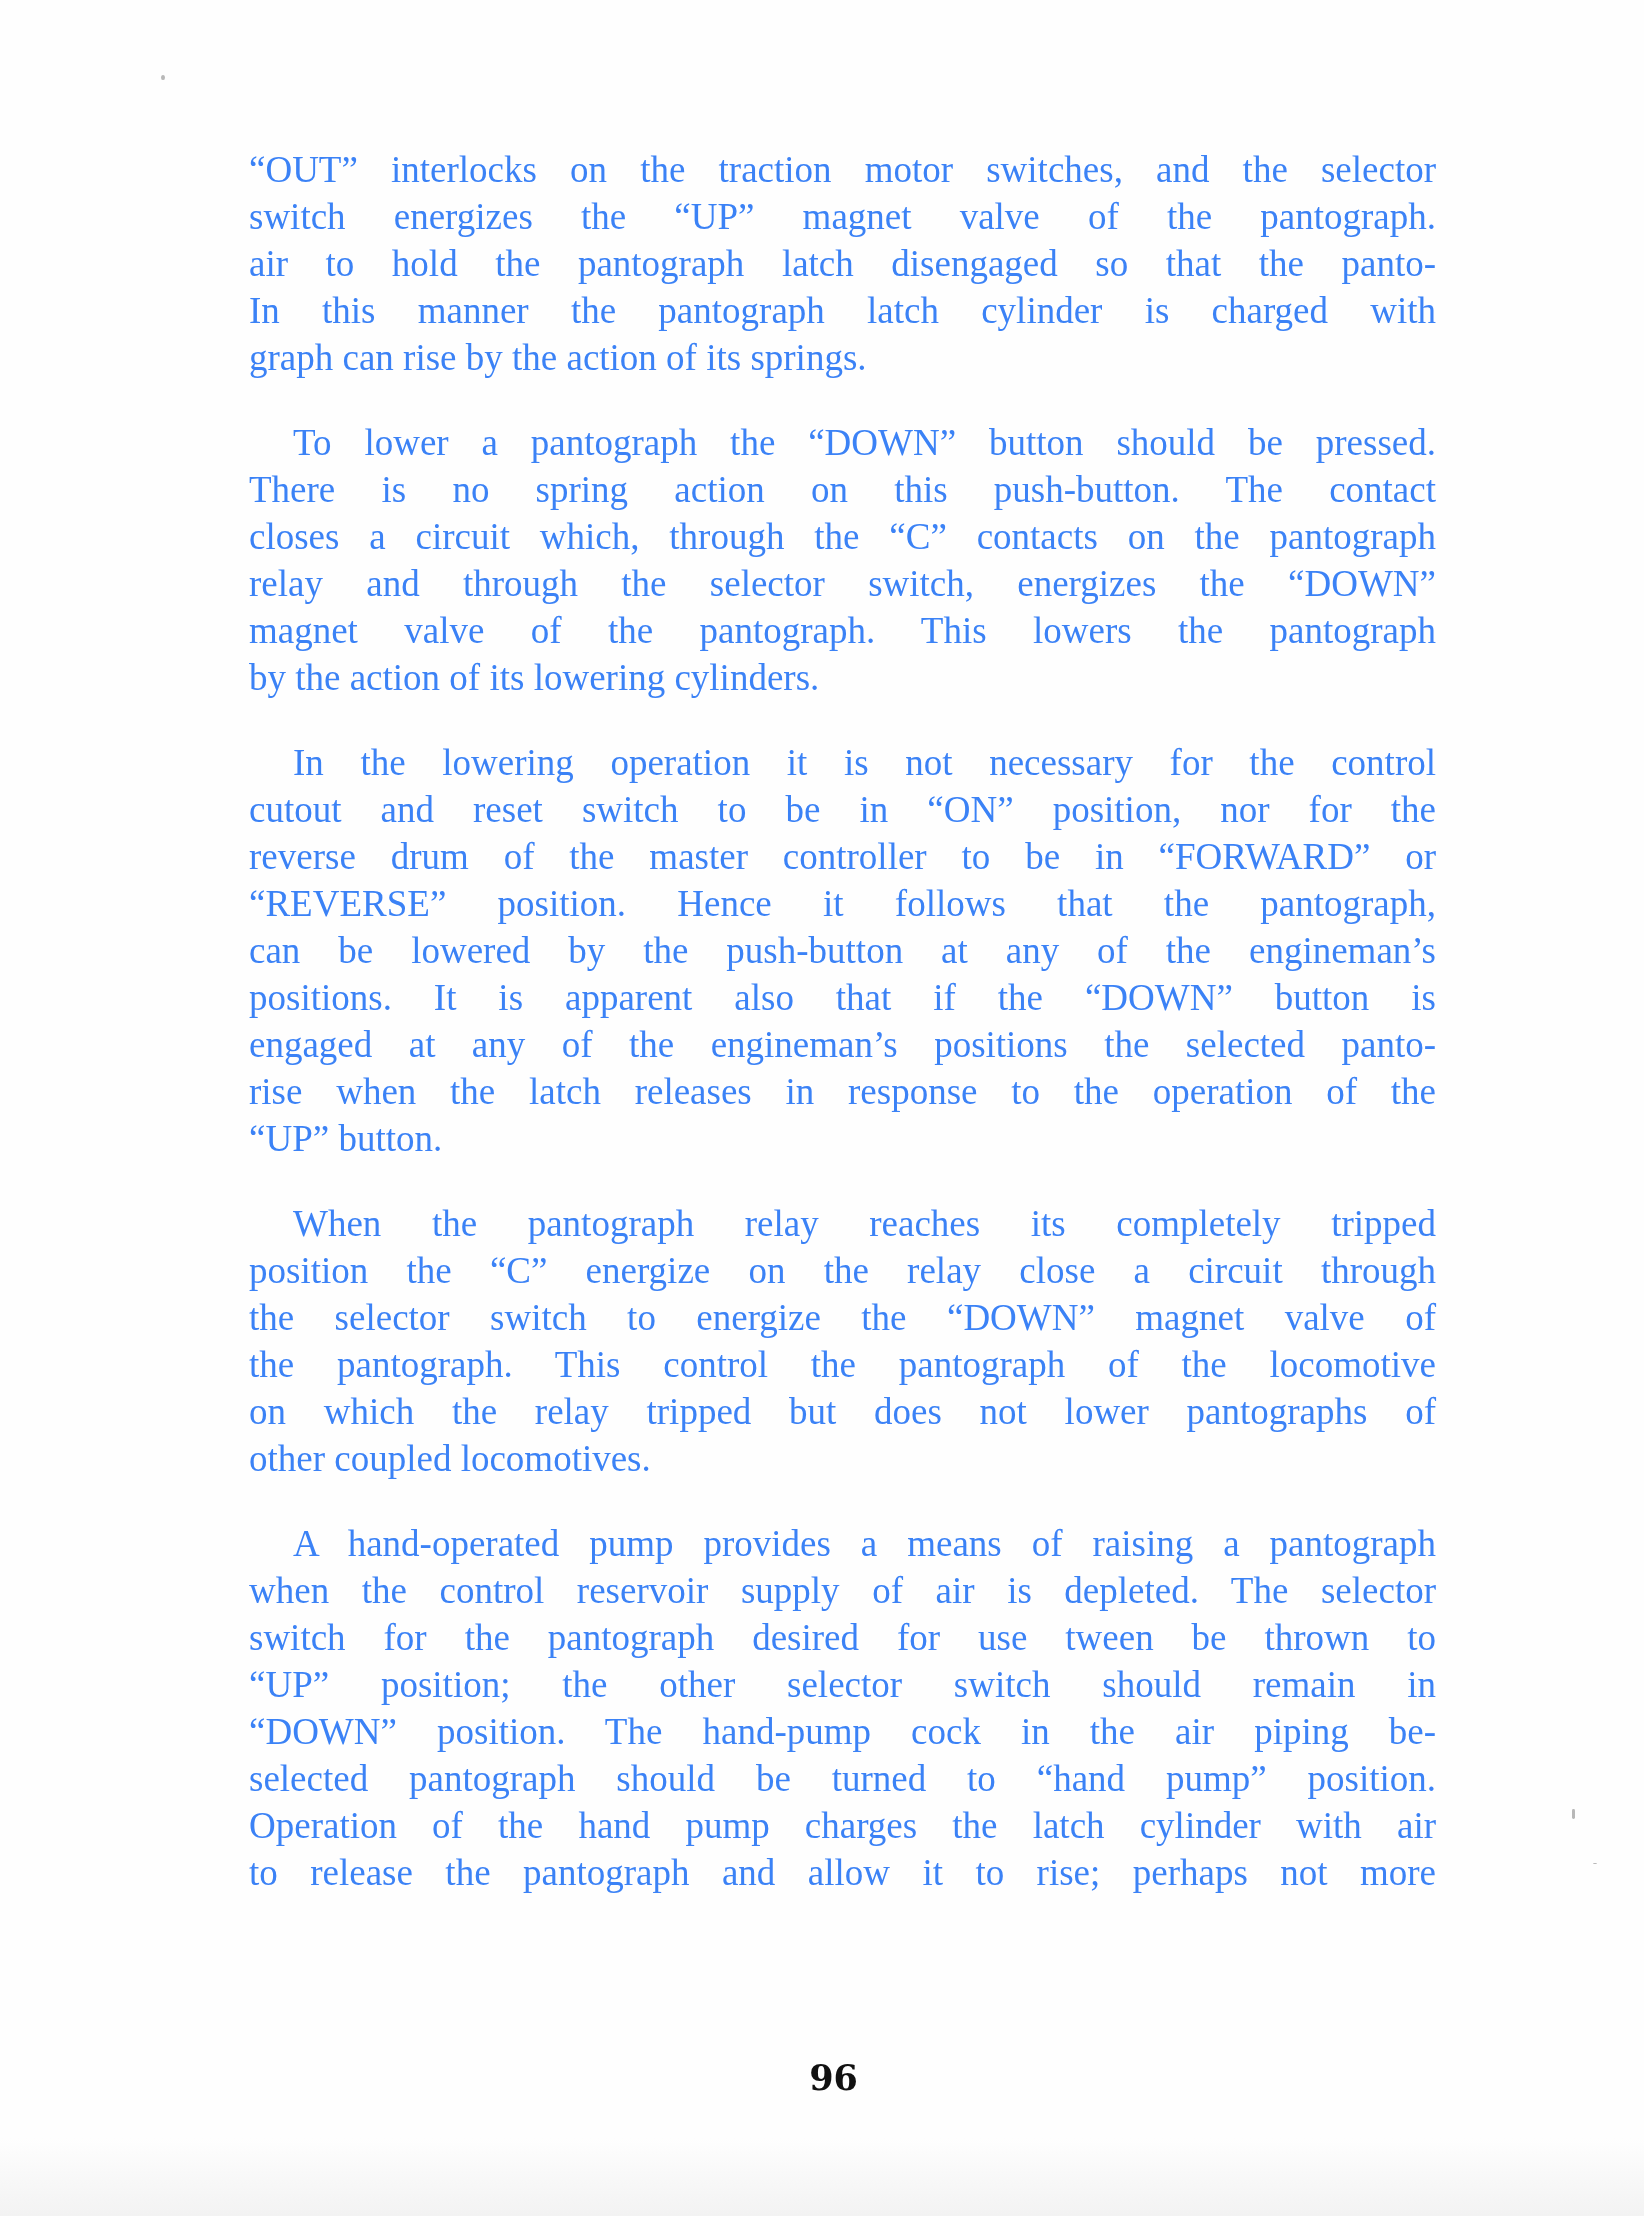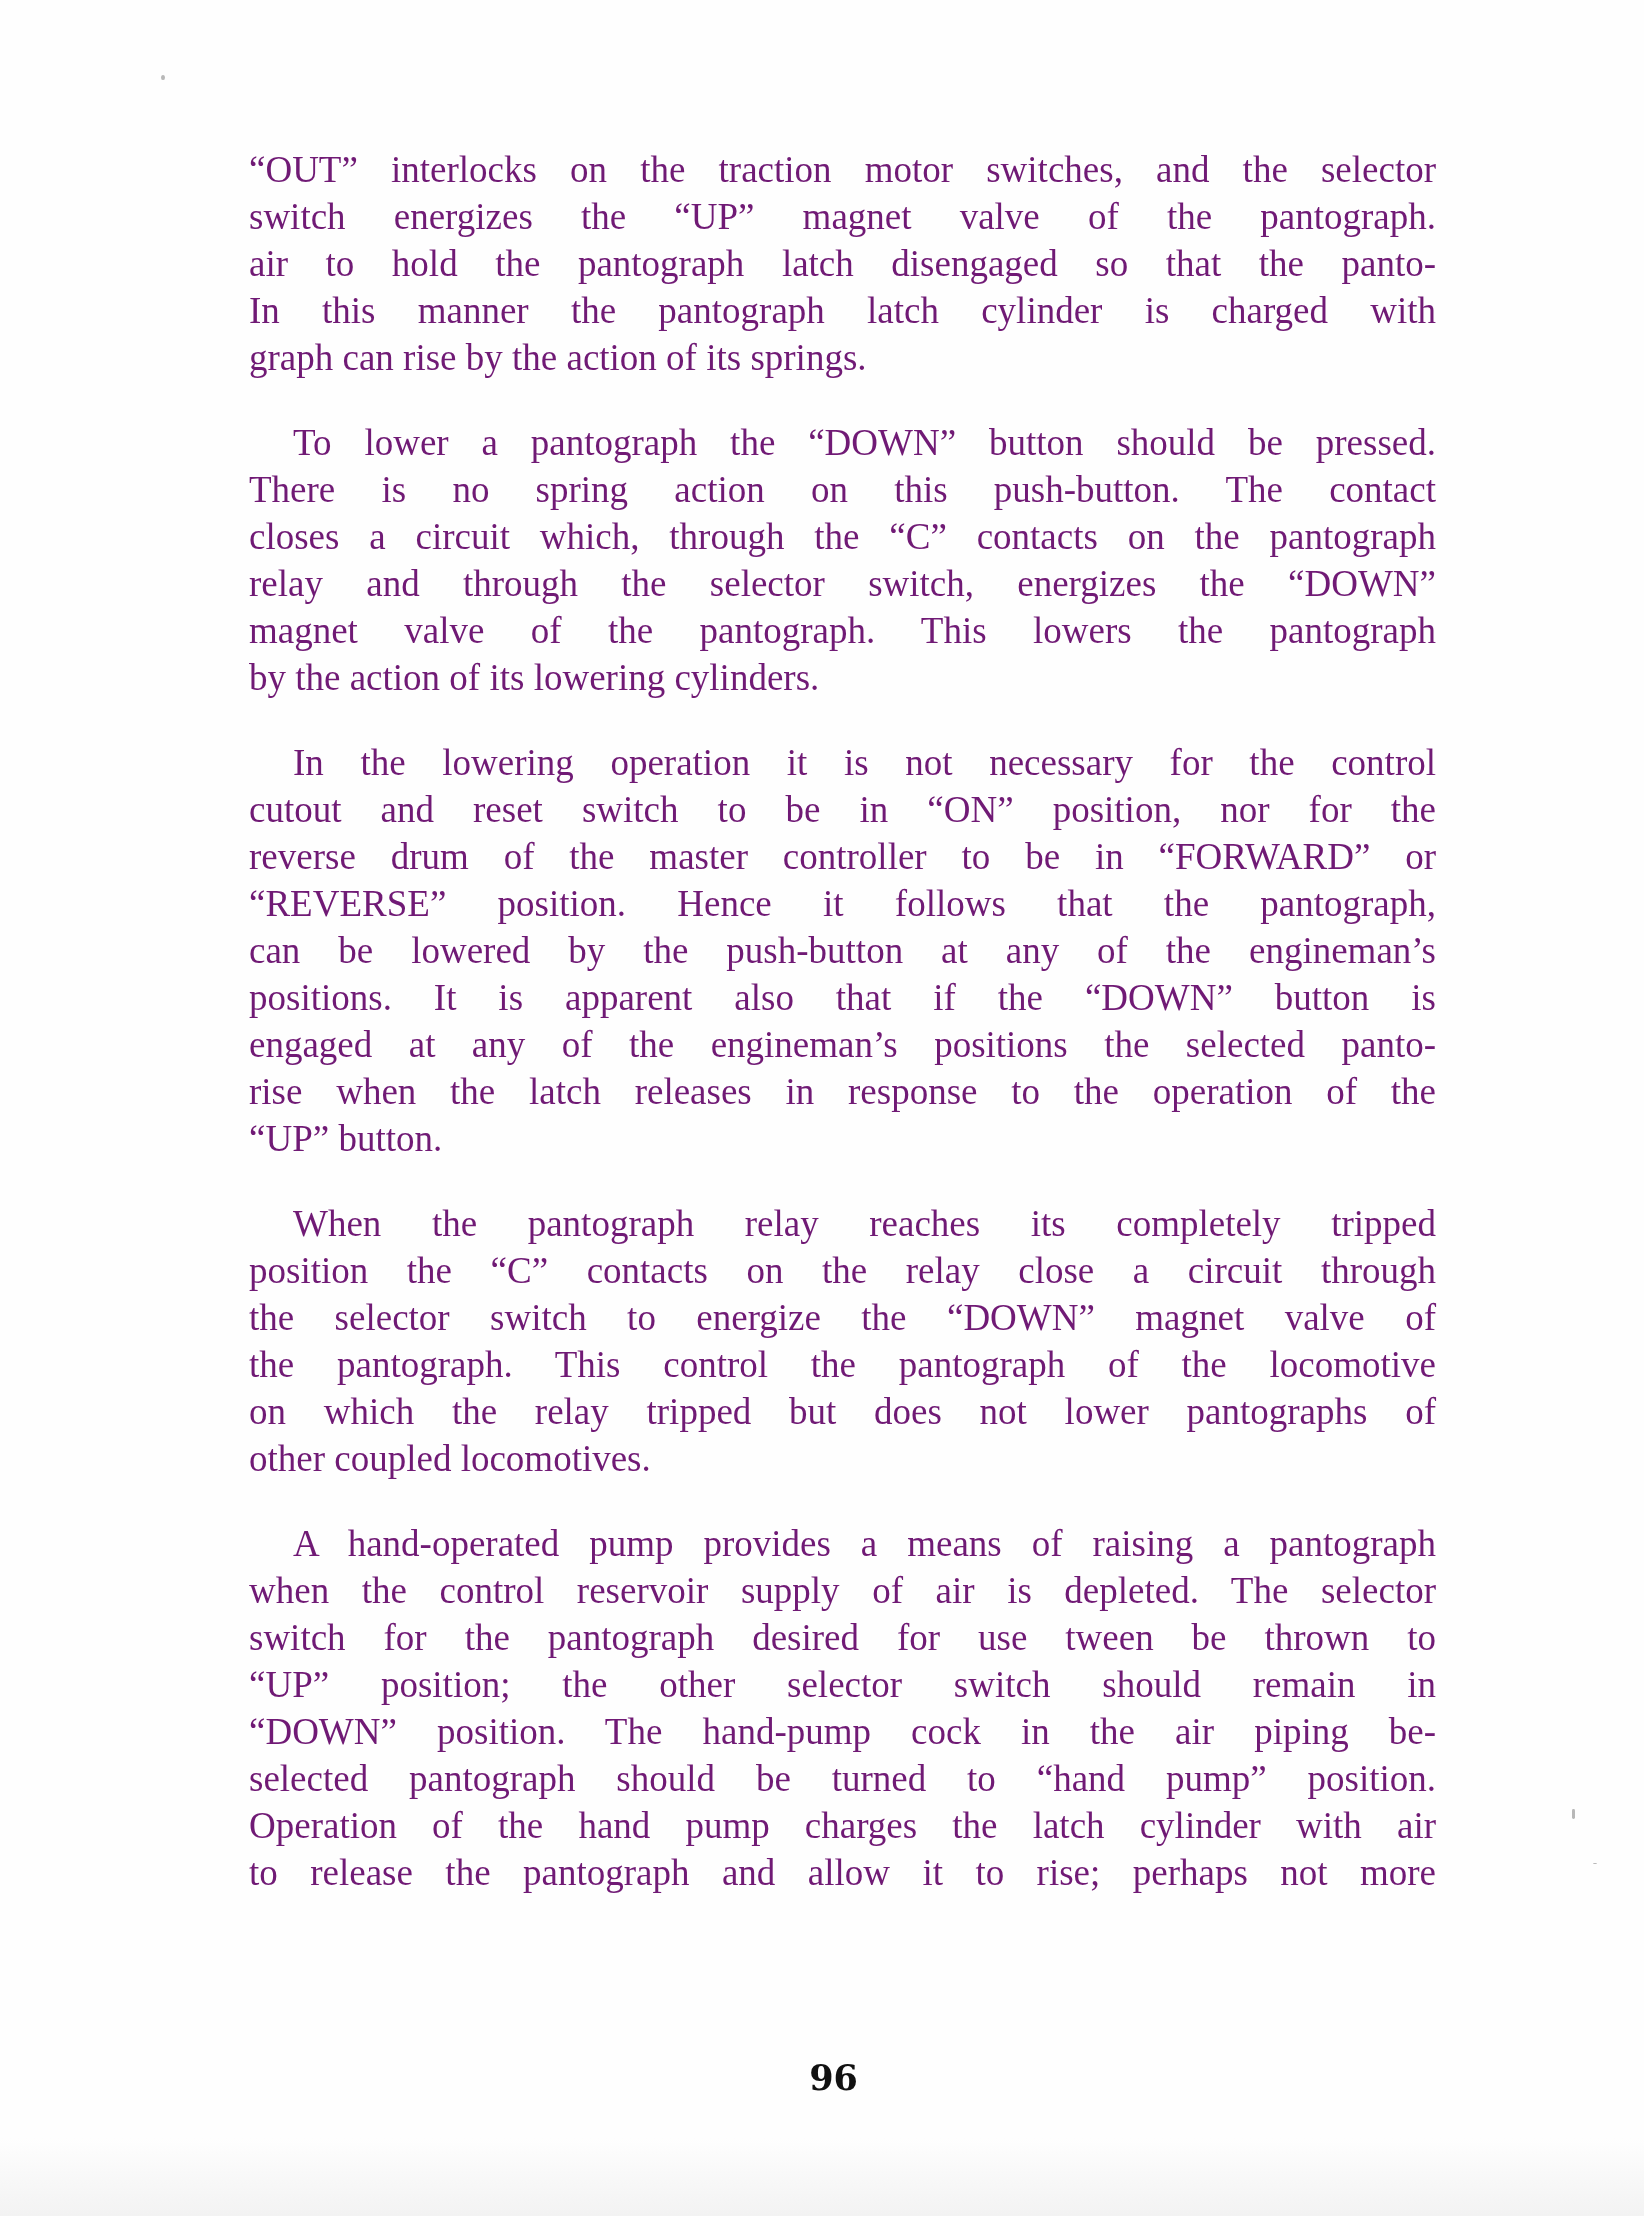--- a/index.html
+++ b/index.html
@@ -20,21 +20,21 @@
       height: 78px;
       background: linear-gradient(to bottom, rgba(255,255,255,0) 0%, rgba(235,235,235,0.6) 100%);
     }
     .text-block {
       position: absolute;
       left: 249px;
       top: 146px;
       width: 1187px;
       font-family: "Liberation Serif", "DejaVu Serif", serif;
       font-size: 37px;
-      color: #701a75;
+      color: #3b82f6;
     }
     .paragraph {
       margin: 0 0 38px 0;
     }
     .line {
       display: block;
       height: 47px;
       line-height: 47px;
       text-align: justify;
       text-align-last: justify;
@@ -95,21 +95,21 @@
         <span class="line">reverse drum of the master controller to be in “FORWARD” or</span>
         <span class="line">“REVERSE” position.  Hence it follows that the pantograph,</span>
         <span class="line">can be lowered by the push-button at any of the engineman’s</span>
         <span class="line">positions.  It is apparent also that if the “DOWN” button is</span>
         <span class="line">engaged at any of the engineman’s positions the selected panto-</span>
         <span class="line">rise when the latch releases in response to the operation of the</span>
         <span class="line last">“UP” button.</span>
       </div>
       <div class="paragraph">
         <span class="line indent">When the pantograph relay reaches its completely tripped</span>
-        <span class="line">position the “C” contacts on the relay close a circuit through</span>
+        <span class="line">position the “C” energize on the relay close a circuit through</span>
         <span class="line">the selector switch to energize the “DOWN” magnet valve of</span>
         <span class="line">the pantograph.  This control the pantograph of the locomotive</span>
         <span class="line">on which the relay tripped but does not lower pantographs of</span>
         <span class="line last">other coupled locomotives.</span>
       </div>
       <div class="paragraph">
         <span class="line indent">A hand-operated pump provides a means of raising a pantograph</span>
         <span class="line">when the control reservoir supply of air is depleted.  The selector</span>
         <span class="line">switch for the pantograph desired for use tween be thrown to</span>
         <span class="line">“UP” position; the other selector switch should remain in</span>

